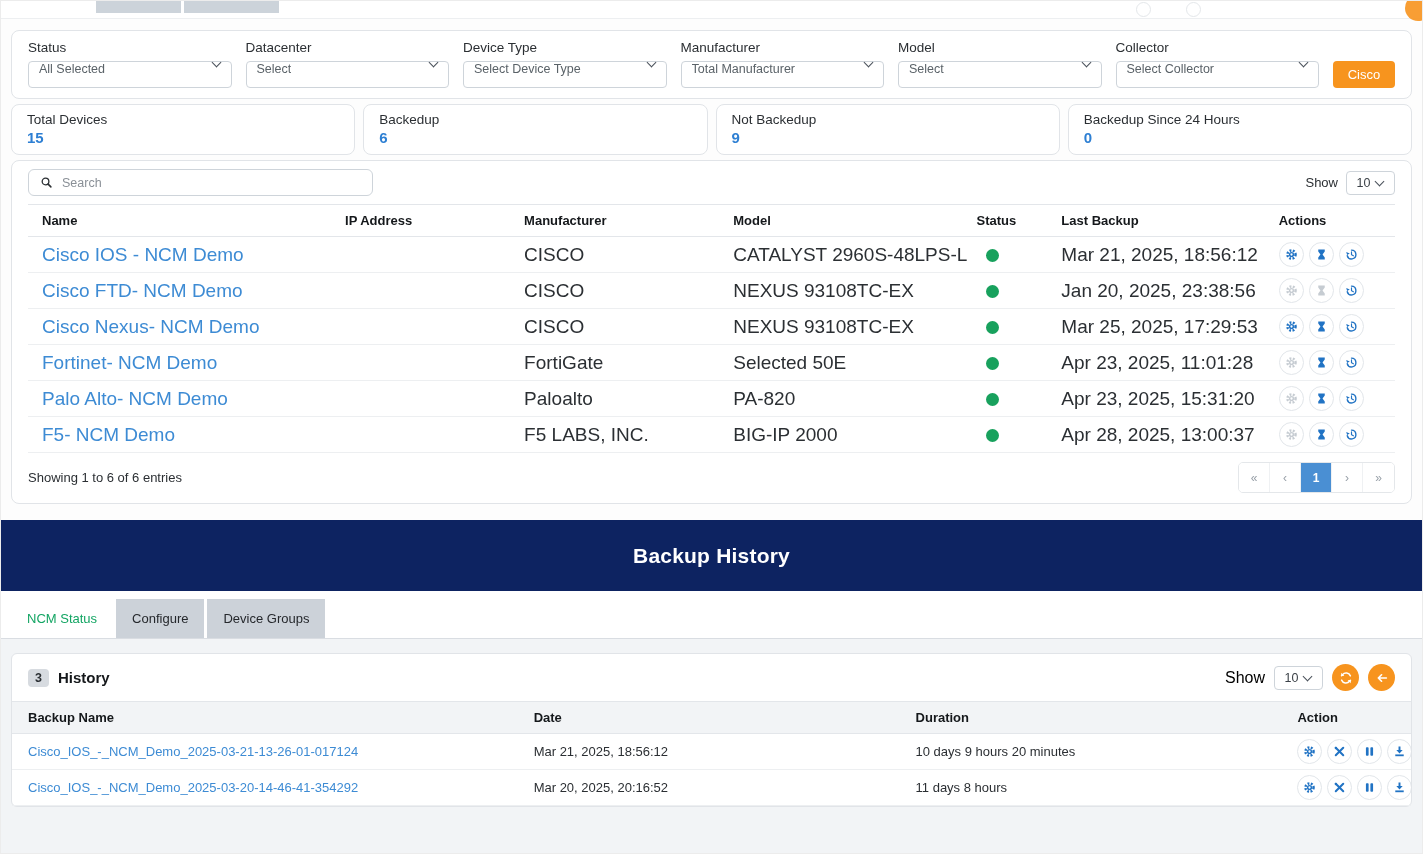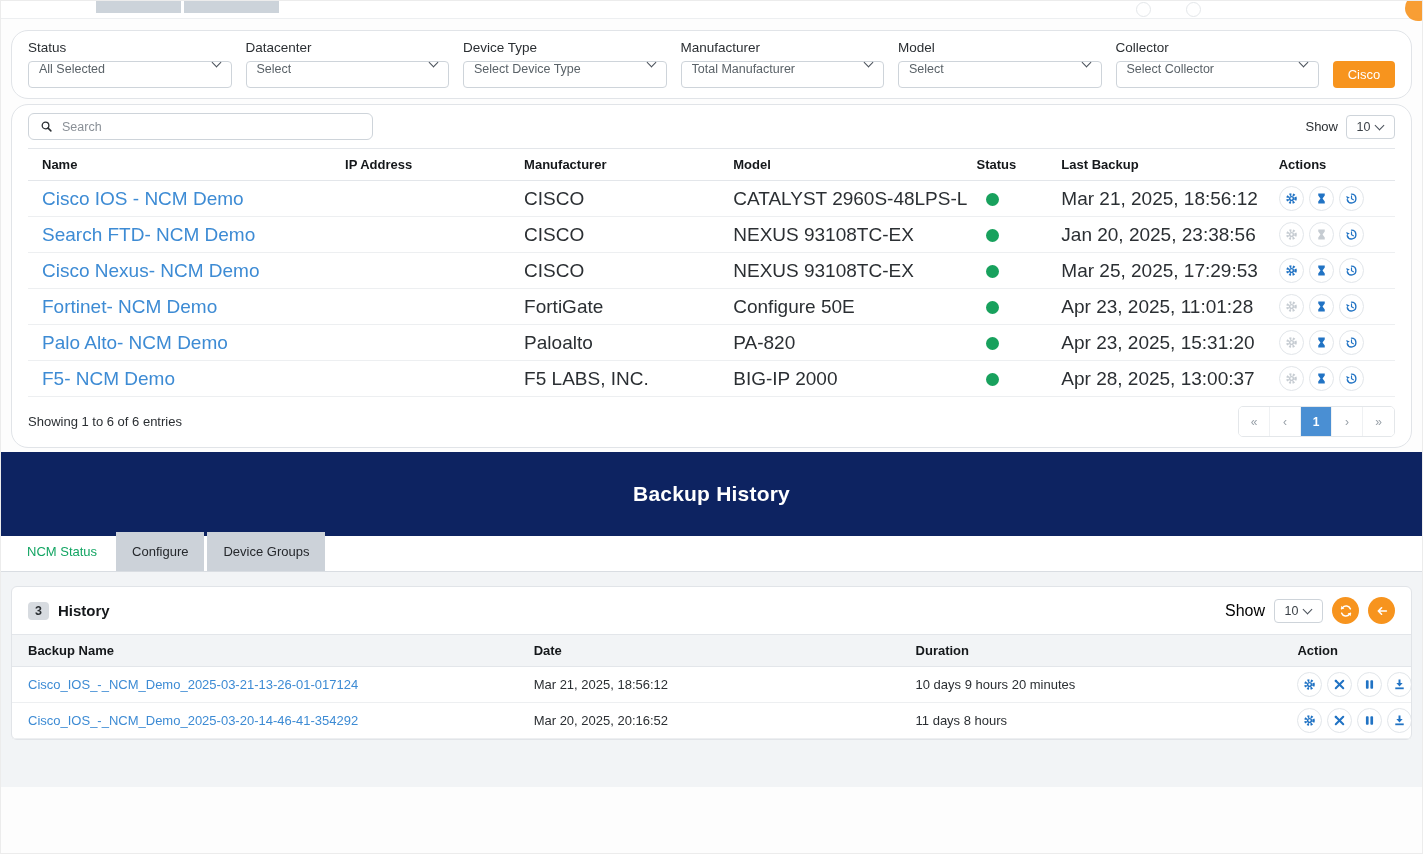--- a/index.html
+++ b/index.html
@@ -1,30 +1,30 @@
 <!DOCTYPE html>
 <html style="--banner-bg: #0d2361; --accent-orange: #f7941e; --link-blue: #3d8bd4; --icon-blue: #2173c4; --status-green: #18a15d; --tab-active-green: #13a563; --value-blue: #2d7fd3; --pagination-active: #4a8fd3;"><head>
 <meta charset="utf-8">
 <style>
   *{box-sizing:border-box;margin:0;padding:0}
   html,body{width:1423px;height:854px}
   body{font-family:"Liberation Sans",sans-serif;background:#fdfdfd;overflow:hidden;border:1px solid #ececec}
   .banner{height:63px;background:var(--banner-bg);display:flex;align-items:center;justify-content:center}
   .banner h1{color:#fff;font-size:21px;font-weight:600;letter-spacing:.2px}
-  .banner2{height:84px;margin-top:4px}
+  .banner2{height:71px;margin-top:16px}
   
   .substrip{height:18px;background:#fff;border-bottom:1px solid #edeff1;position:relative}
   .stub{position:absolute;top:0;height:12px;background:#ccd3da;display:inline-block}
   .stub1{left:95px;width:85px}
   .stub2{left:183px;width:95px}
   .ghost-circle{position:absolute;top:1px;width:15px;height:15px;border-radius:50%;border:1.5px solid #e4e7ea}
   .gc1{left:1135px}.gc2{left:1185px}
   .orange-peek{position:absolute;top:-6px;right:-9px;width:26px;height:26px;border-radius:50%;background:var(--accent-orange);opacity:.9}
   
-  .card{background:#fff;border:1px solid #e1e4e8;border-radius:17px}
+  .card{background:#fff;border:1px solid #e1e4e8;border-radius:8px}
   .filter-card{margin:11px 10px 0;padding:9px 16px 10px}
   .filter-bar{display:flex;gap:14px;align-items:flex-end}
   .filter-group{flex:1;min-width:0}
   .filter-label{font-size:13.5px;color:#2b2f33;margin-bottom:6px;white-space:nowrap}
   .select-box{height:27px;border:1px solid #ced4da;border-radius:4px;display:flex;justify-content:space-between;padding:0 10px;background:#fff;cursor:pointer}
   .select-value{font-size:12.5px;color:#5a6268;white-space:nowrap;overflow:hidden}
   .chev{width:7px;height:7px;border-right:1.6px solid #49505a;border-bottom:1.6px solid #49505a;transform:rotate(45deg);margin:-3px 1px 0 6px;flex:none}
   .apply-btn{width:62px;height:27px;background:var(--accent-orange);color:#fff;border:none;border-radius:4px;font-size:13px;font-family:inherit;cursor:pointer;flex:none}
   .cards-row{display:flex;gap:8px;margin:5px 10px 0}
   .sum-card{flex:1;padding:7px 15px 8px}
@@ -51,21 +51,21 @@
   .icon-btn{width:25px;height:25px;border-radius:50%;border:1px solid #e2e6ea;background:#fff;display:inline-flex;align-items:center;justify-content:center;cursor:pointer;color:var(--icon-blue);margin-right:5px;padding:0}
   .icon-btn .icon{display:inline-flex}
   .icon-btn svg{width:13px;height:13px}
   .icon-btn.disabled{color:#c6ccd2}
   .table-footer{display:flex;justify-content:space-between;align-items:center;margin-top:9px;font-size:13px;color:#2b2f33}
   .pagination{display:flex;border:1px solid #e4e7ea;border-radius:5px;overflow:hidden}
   .page-btn{min-width:31px;height:29px;border:none;background:#fff;color:#98a0a8;font-size:12px;cursor:pointer;border-right:1px solid #eff1f3;font-family:inherit}
   .page-btn:last-child{border-right:none}
   .page-btn.active{background:var(--pagination-active);color:#fff;font-weight:700}
   
-  .tabs-row{background:#fff;border-bottom:1px solid #d9dde2;display:flex;align-items:flex-end;height:36px;padding-left:10px;gap:3px}
+  .tabs-row{background:#fff;border-bottom:1px solid #d9dde2;display:flex;align-items:flex-end;height:48px;padding-left:10px;gap:3px}
   .tab{padding:12px 16px;font-size:13px;background:#ccd2d9;color:#25282c;cursor:pointer;white-space:nowrap}
   .tab.active{background:transparent;color:var(--tab-active-green)}
   
   .bottom-bg{background:#f2f4f6;height:215px;padding:14px 10px 0}
   .history-card{border-radius:6px}
   .history-header{display:flex;align-items:center;padding:10px 16px;gap:9px}
   .count-badge{background:#d7dbe0;border-radius:4px;padding:2px 7px;font-size:12.5px;font-weight:700;color:#2b2f33}
   .history-title{font-size:15px;font-weight:700;color:#15181b}
   .history-header-right{margin-left:auto;display:flex;align-items:center;gap:9px}
   .round-btn{width:27px;height:27px;border-radius:50%;background:var(--accent-orange);border:none;color:#fff;display:inline-flex;align-items:center;justify-content:center;cursor:pointer;padding:0}
@@ -131,20 +131,38 @@
           <div class="filter-label">Collector</div>
           <div class="select-box">
             <span class="select-value">Select Collector</span>
             <i class="chev"></i>
           </div>
         </div>
         <button class="apply-btn">Cisco</button>
       </div>
   </section>
 
+  <section class="cards-row">
+      <div class="card sum-card">
+        <div class="sum-label">Total Devices</div>
+        <div class="sum-value">15</div>
+      </div>
+      <div class="card sum-card">
+        <div class="sum-label">Backedup</div>
+        <div class="sum-value">6</div>
+      </div>
+      <div class="card sum-card">
+        <div class="sum-label">Not Backedup</div>
+        <div class="sum-value">9</div>
+      </div>
+      <div class="card sum-card">
+        <div class="sum-label">Backedup Since 24 Hours</div>
+        <div class="sum-value">0</div>
+      </div>
+    </section>
 
   <section class="card table-card">
     <div class="table-toolbar">
       <div class="search-box">
         <span class="icon">
             <svg viewBox="0 0 16 16">
               <circle cx="6.8" cy="6.8" r="4.1" fill="none" stroke="currentColor" stroke-width="1.6"></circle>
               <line x1="10" y1="10" x2="13.4" y2="13.4" stroke="currentColor" stroke-width="1.9" stroke-linecap="round"></line>
             </svg>
           </span>
@@ -205,21 +223,21 @@
                 <span class=" icon">
                   <svg viewBox="0 0 16 16">
                     <path d="M8 2.6a5.4 5.4 0 1 1-5.2 6.9" fill="none" stroke="currentColor" stroke-width="1.7" stroke-linecap="round"></path>
                     <path d="M1.5 5l1.1 3.7 3.3-1.8z" fill="currentColor"></path>
                     <path d="M8 4.8v3.4l2.3 1.4" fill="none" stroke="currentColor" stroke-width="1.4" stroke-linecap="round"></path>
                   </svg>
                 </span>
               </button></td>
           </tr>
           <tr>
-            <td><a class="device-link">Search FTD- NCM Demo</a></td>
+            <td><a class="device-link">Cisco FTD- NCM Demo</a></td>
             <td></td>
             <td>CISCO</td>
             <td>NEXUS 93108TC-EX</td>
             <td><span class="status-dot status-up"></span></td>
             <td>Jan 20, 2025, 23:38:56</td>
             <td><button class="icon-btn disabled">
                 <span class=" icon">
                   <svg viewBox="0 0 16 16">
                     <circle cx="8" cy="8" r="5" fill="none" stroke="currentColor" stroke-width="3" stroke-dasharray="2.3 1.8"></circle>
                     <circle cx="8" cy="8" r="3.2" fill="currentColor"></circle>
@@ -270,21 +288,21 @@
                     <path d="M1.5 5l1.1 3.7 3.3-1.8z" fill="currentColor"></path>
                     <path d="M8 4.8v3.4l2.3 1.4" fill="none" stroke="currentColor" stroke-width="1.4" stroke-linecap="round"></path>
                   </svg>
                 </span>
               </button></td>
           </tr>
           <tr>
             <td><a class="device-link">Fortinet- NCM Demo</a></td>
             <td></td>
             <td>FortiGate</td>
-            <td>Configure 50E</td>
+            <td>Selected 50E</td>
             <td><span class="status-dot status-up"></span></td>
             <td>Apr 23, 2025, 11:01:28</td>
             <td><button class="icon-btn disabled">
                 <span class=" icon">
                   <svg viewBox="0 0 16 16">
                     <circle cx="8" cy="8" r="5" fill="none" stroke="currentColor" stroke-width="3" stroke-dasharray="2.3 1.8"></circle>
                     <circle cx="8" cy="8" r="3.2" fill="currentColor"></circle>
                     <circle cx="8" cy="8" r="1.4" fill="#fff"></circle>
                   </svg>
                 </span>

